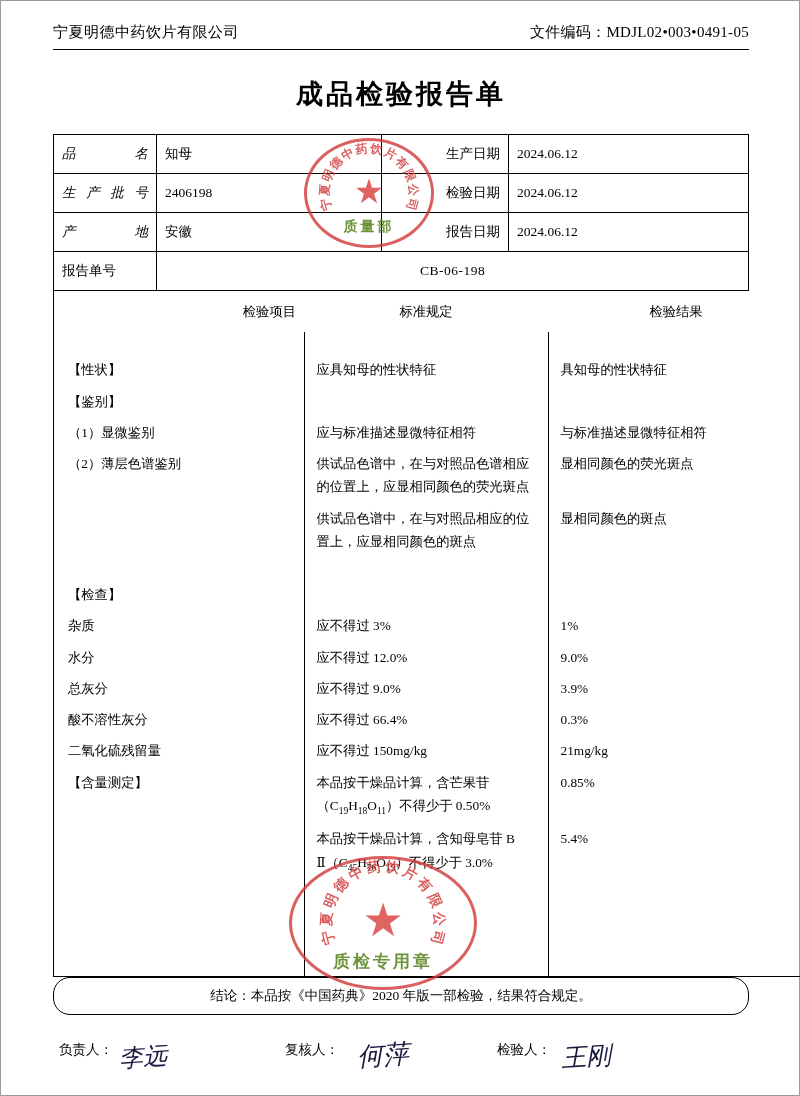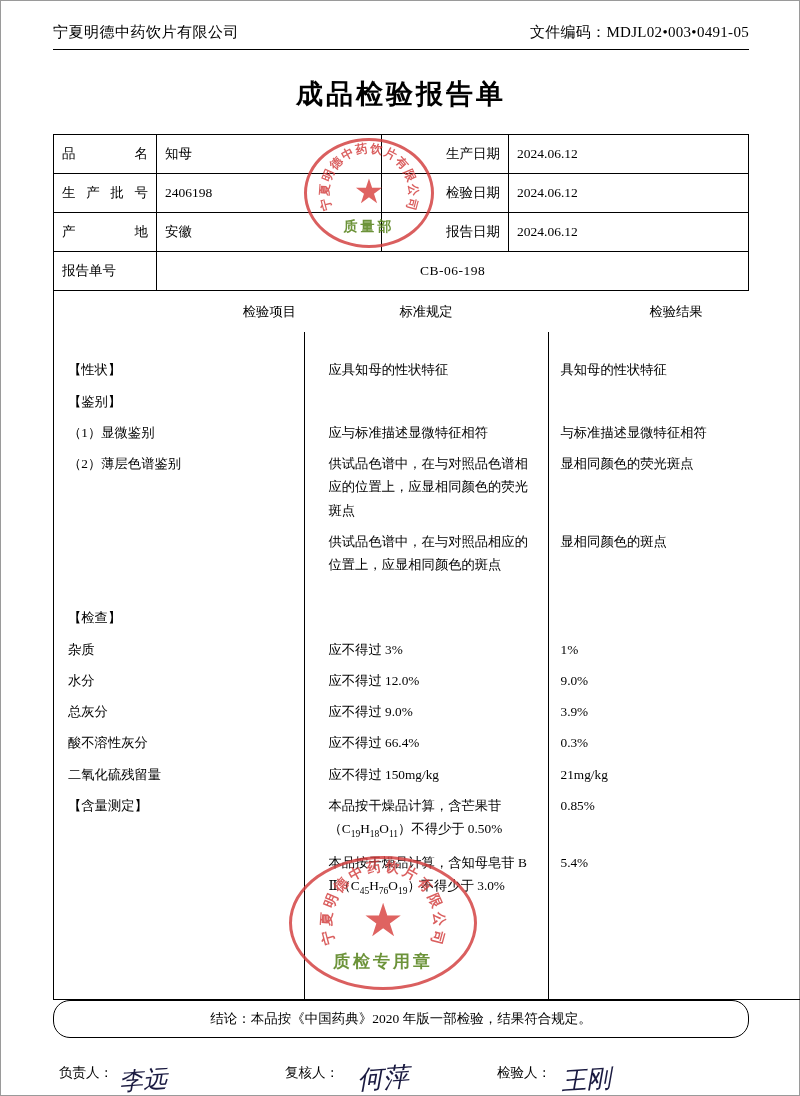--- a/index.html
+++ b/index.html
@@ -61,20 +61,21 @@
     vertical-align: middle;
     height: 26px;
   }
   td.lab {
     width: 86px;
     text-align: justify;
     text-align-last: justify;
     padding-left: 10px;
     padding-right: 14px;
     white-space: nowrap;
+    font-style: italic;
   }
   td.val { width: 208px; padding-left: 10px; }
   td.lab2 {
     width: 110px;
     text-align: right;
     white-space: nowrap;
   }
   td.val2 { padding-left: 12px; }
   td.rptlab {
     text-align: left;
@@ -103,21 +104,21 @@
   }
   table.res th {
     padding-top: 9px;
     padding-bottom: 9px;
     text-align: center;
   }
   table.res th.c1 { width: 228px; text-align: right; padding-left: 14px; }
   table.res th.c2 { width: 228px; }
   table.res th.c3 { width: 240px; }
   table.res td.c1 { border-right: 1px solid #000; padding-left: 14px; }
-  table.res td.c2 { border-right: 1px solid #000; padding-left: 24px; }
+  table.res td.c2 { border-right: 1px solid #000; padding-left: 12px; }
   table.res td.c3 { padding-left: 12px; }
   table.res tr.hdr th { border-bottom: none; }
   .spacer td { height: 14px; padding: 0; }
   .conclusion {
     border-left: 1px solid #000;
     border-right: 1px solid #000;
     border-top: 1px solid #000;
     border-bottom: 1px solid #000;
     width: 696px;
     box-sizing: border-box;

